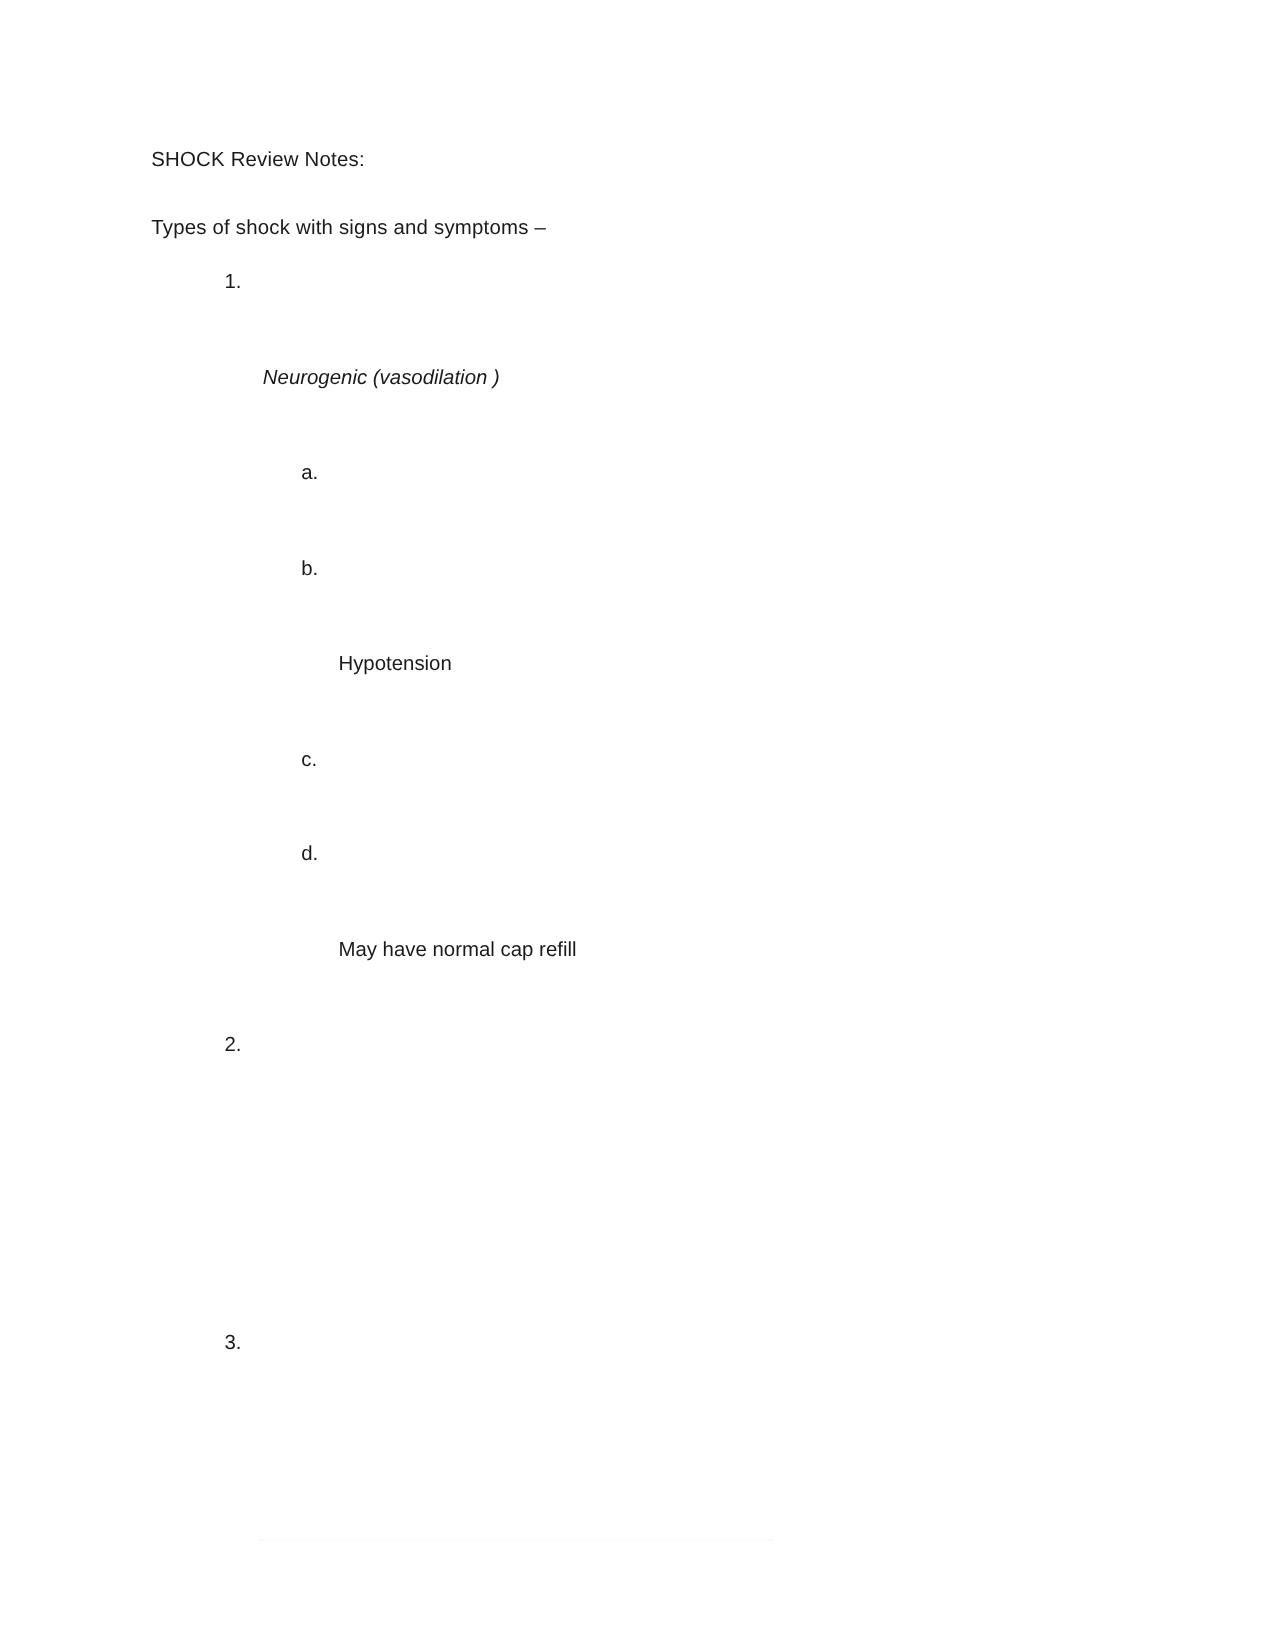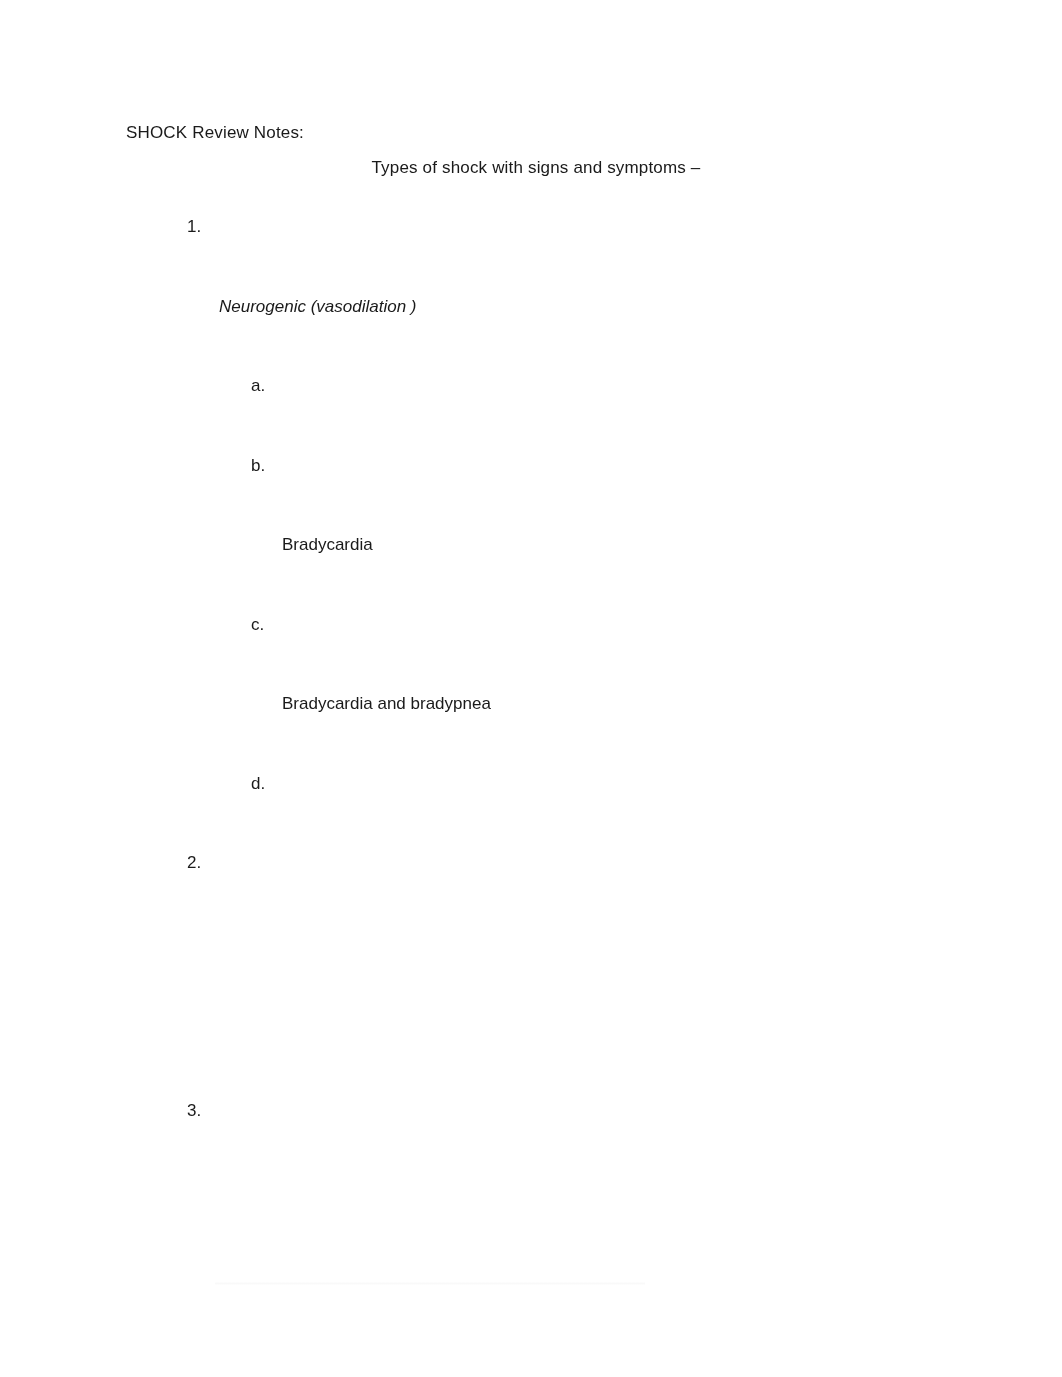--- a/index.html
+++ b/index.html
@@ -30,22 +30,22 @@
   }
 
   
   .para {
     font-size: 17px;
     line-height: 22px;
     letter-spacing: 0.01em;
     white-space: pre-wrap;
     margin: 0;
   }
-  .para.title { margin-bottom: 13px; }
-  .para.lead  { margin-bottom: 35px; text-align: center; }
+  .para.title { margin-bottom: 35px; }
+  .para.lead  { margin-bottom: 21px; }
 
   
   .list-l1 {
     list-style: none;
     margin: 0;
     padding: 0;
   }
   .li-l1 {
     position: relative;
     padding-left: 93px;   
@@ -128,28 +128,28 @@
       <li class="li-l1">
         <span class="marker">1.</span>
         <span class="txt">Neurogenic (vasodilation )</span>
       </li>
       <ol class="list-l2">
         <li class="li-l2">
           <span class="marker">a.</span>
         </li>
         <li class="li-l2">
           <span class="marker">b.</span>
-          <span class="txt">Bradycardia</span>
+          <span class="txt">Hypotension</span>
         </li>
         <li class="li-l2">
           <span class="marker">c.</span>
-          <span class="txt">Bradycardia and bradypnea</span>
         </li>
         <li class="li-l2">
           <span class="marker">d.</span>
+          <span class="txt">May have normal cap refill</span>
         </li>
       </ol>
 
       <li class="li-l1">
         <span class="marker">2.</span>
       </li>
       <div class="gap" style="height:168px"></div>
 
       <li class="li-l1">
         <span class="marker">3.</span>

